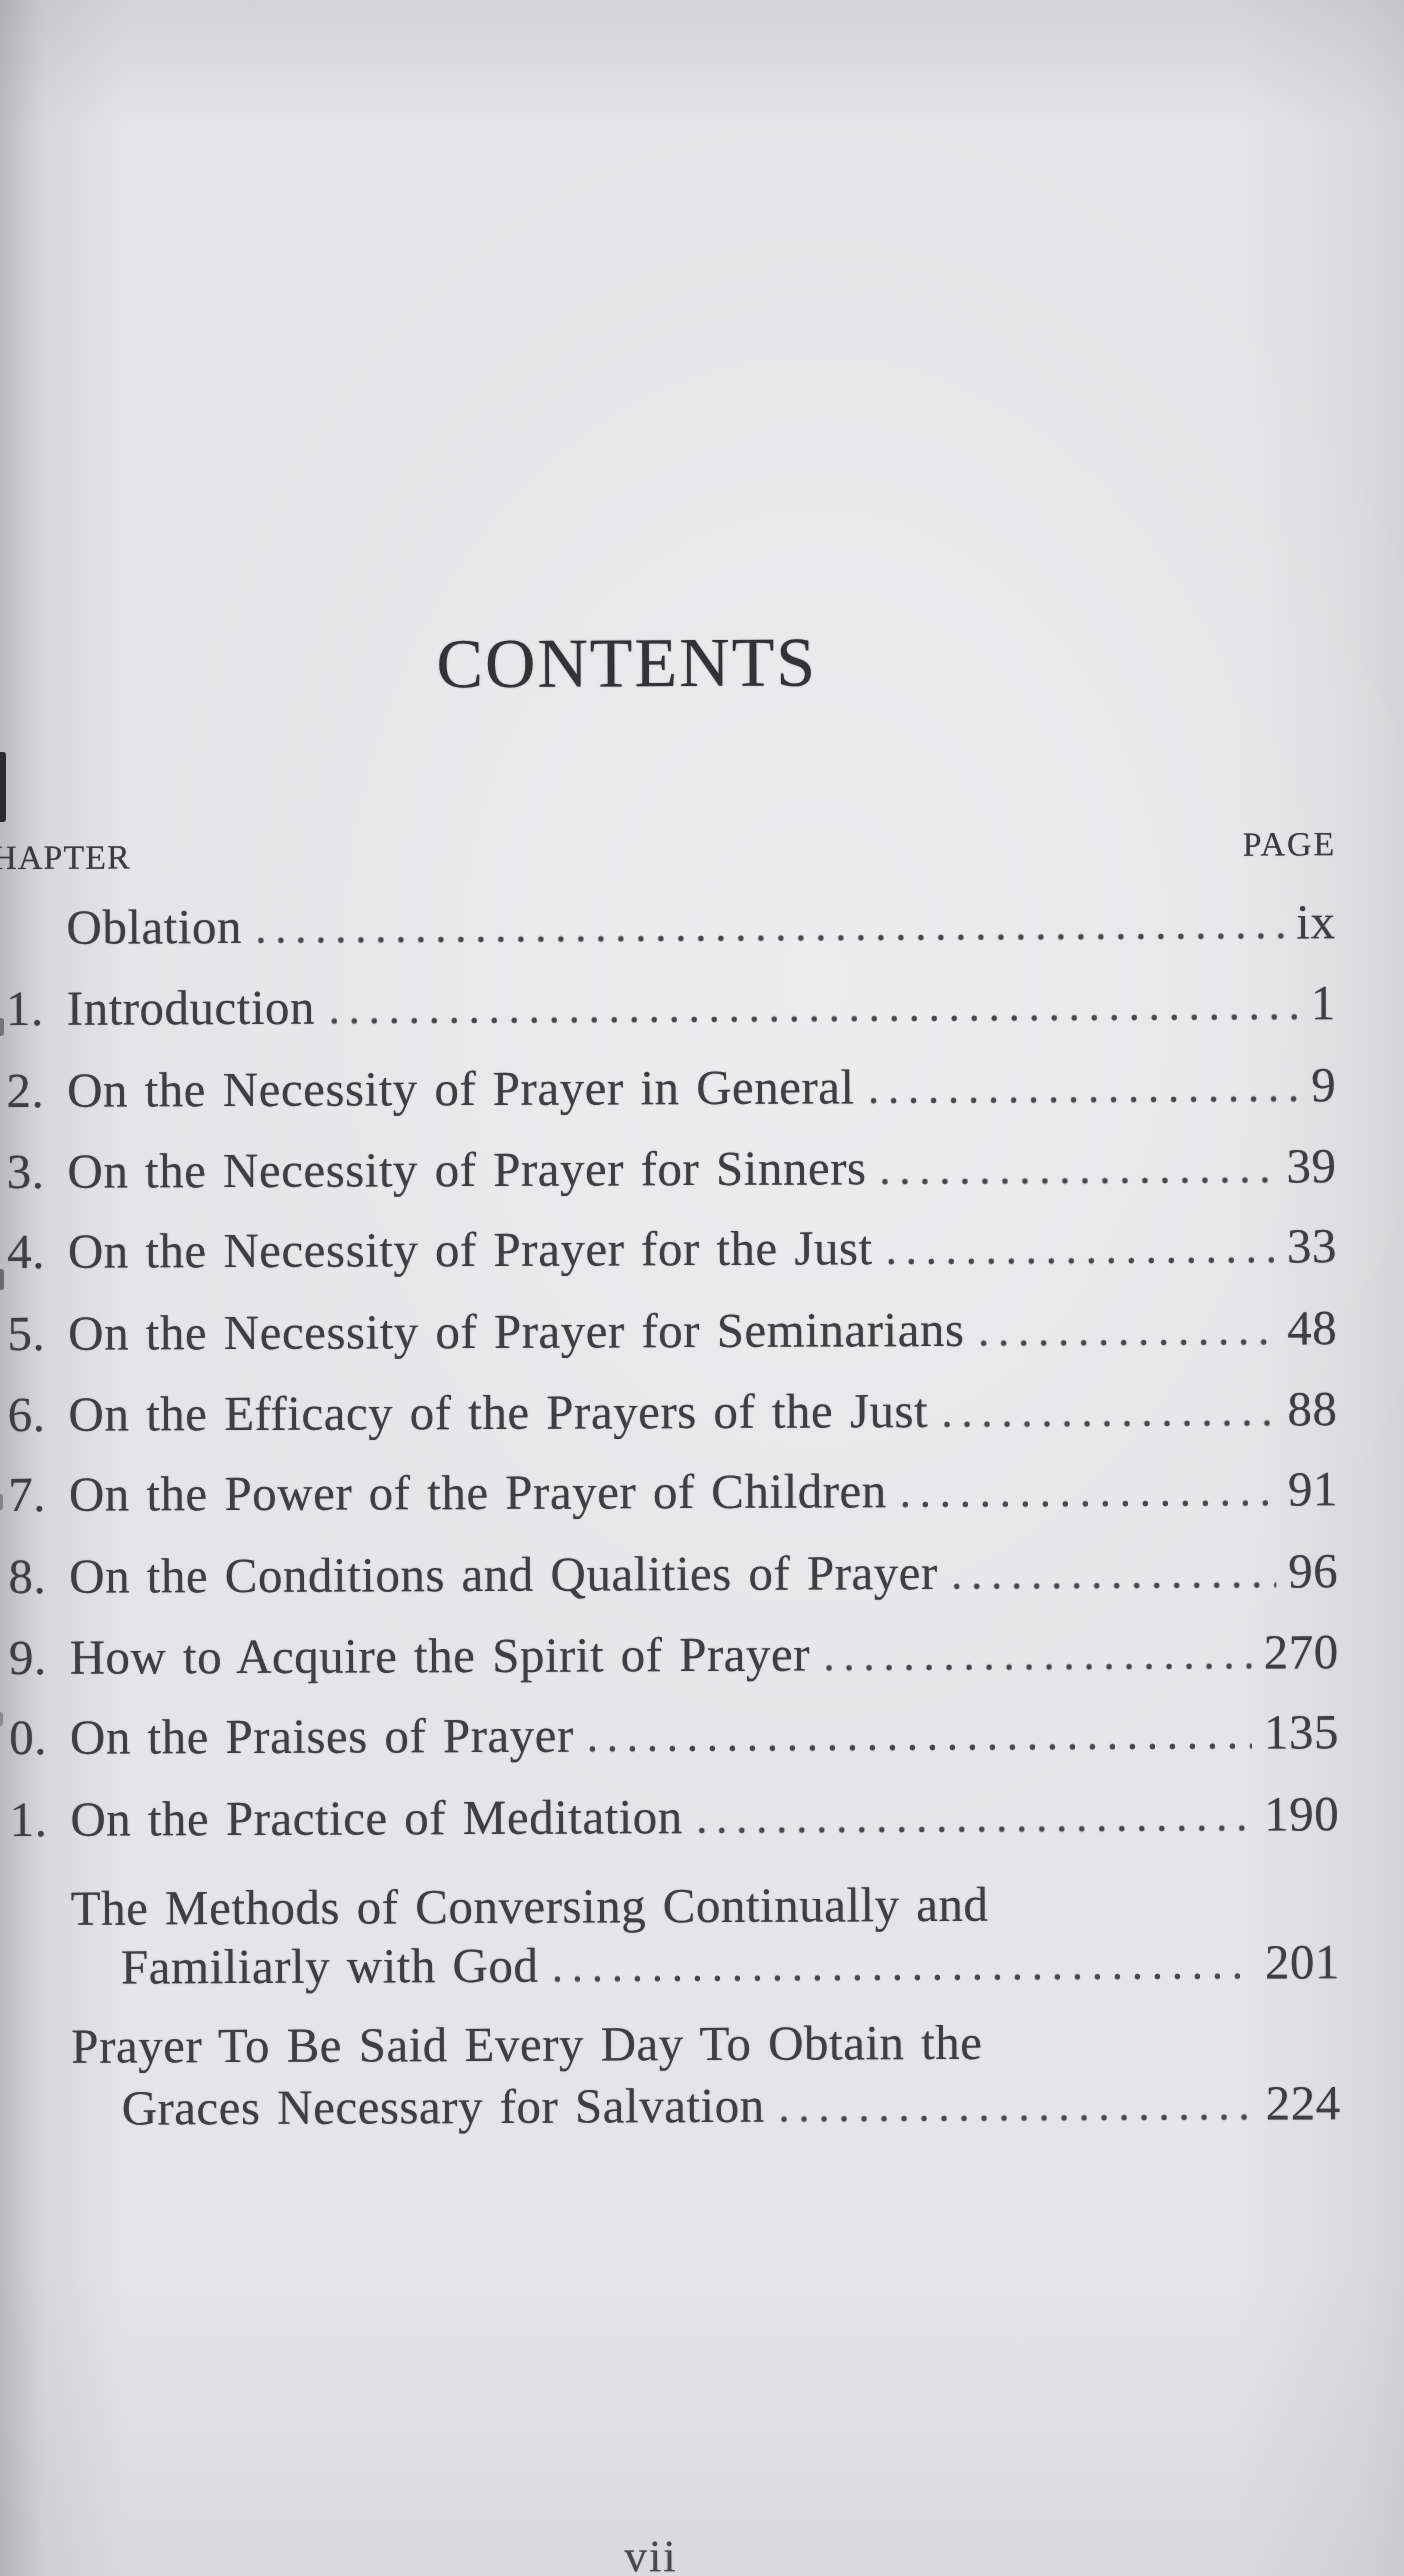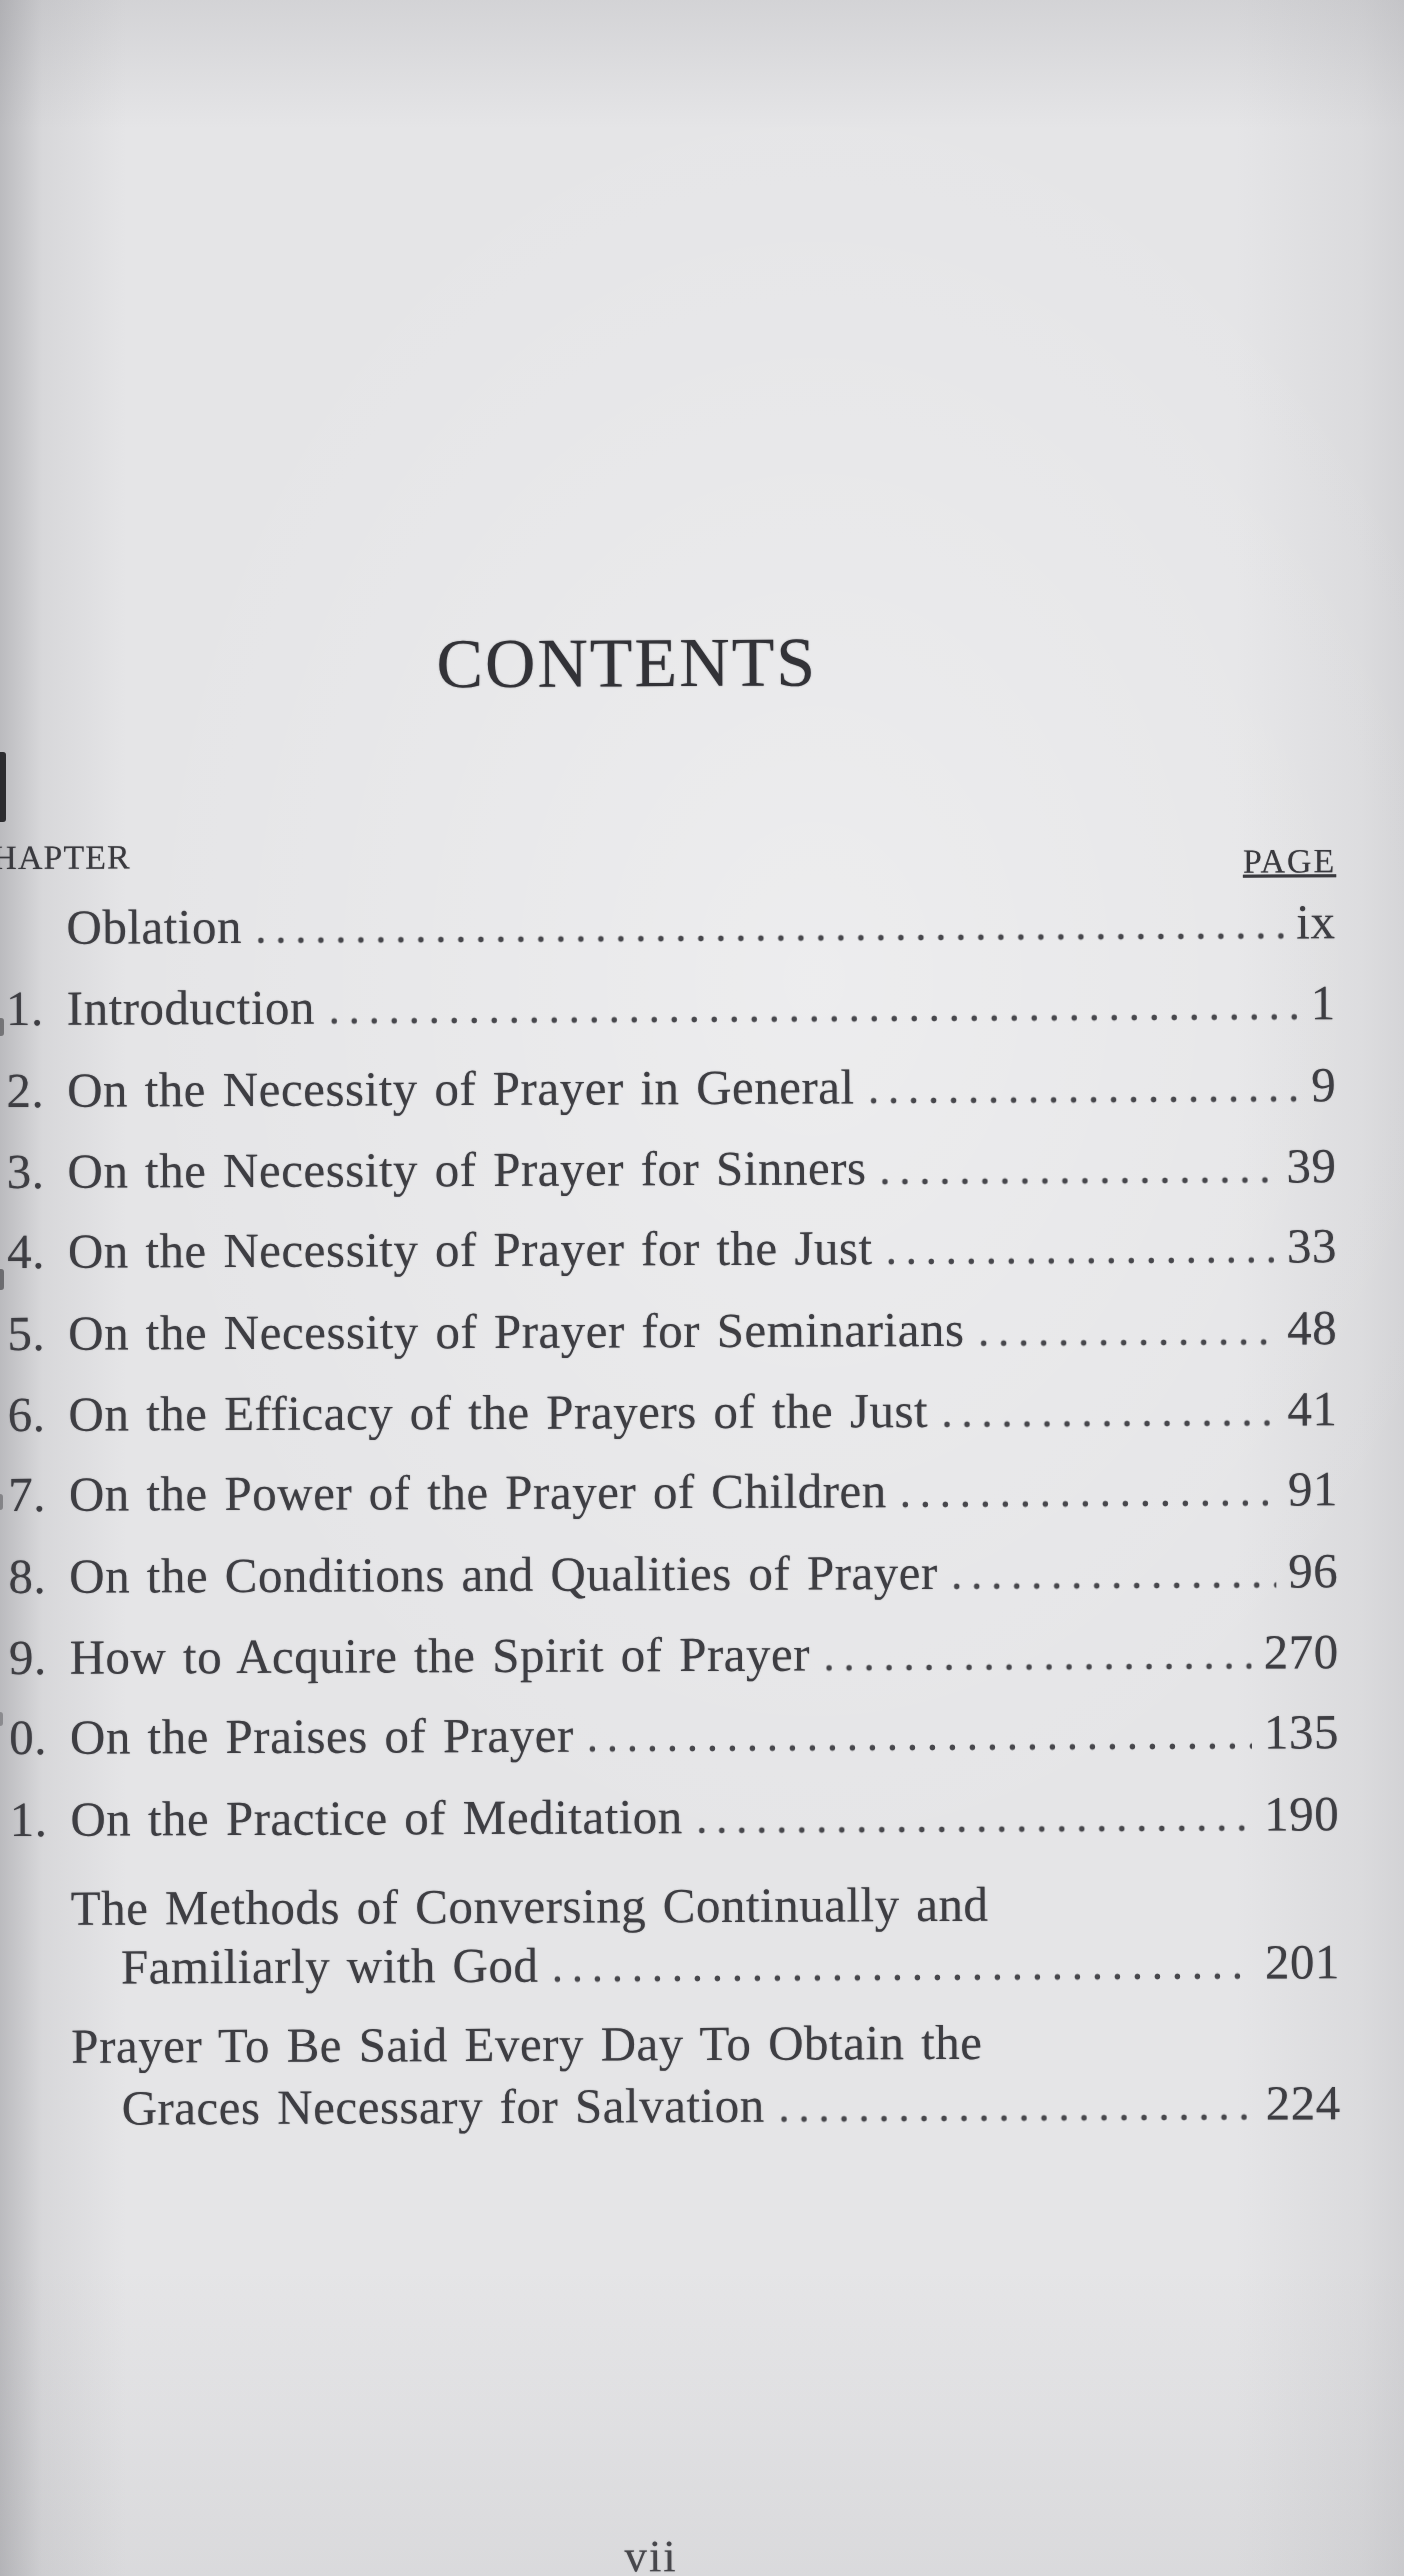--- a/index.html
+++ b/index.html
@@ -20,21 +20,21 @@
     position:absolute; left:439px; top:623px;
     font-size:70px; letter-spacing:1.9px; color:#323237;
     text-shadow:0 0 1.5px rgba(50,50,55,0.55);
     white-space:nowrap;
   }
   .col-label {
     position:absolute; font-size:34px; letter-spacing:1px; color:#3a3a3f;
     text-shadow:0 0 1px rgba(55,55,60,0.5); white-space:nowrap;
   }
   .chapter-label { left:-5.8px; top:836px; }
-  .page-label { right:66px; top:845px; letter-spacing:1.9px;text-decoration:underline; }
+  .page-label { right:66px; top:828px; letter-spacing:1.9px; }
 
   .toc { position:absolute; left:0; top:0; width:1337px; }
   .toc-row {
     position:absolute; left:0; width:100%;
     display:flex; align-items:flex-start;
     font-size:49px; line-height:49px;
     letter-spacing:0.5px; word-spacing:3.9px;
     white-space:nowrap;
     text-shadow:0 0 1.2px rgba(55,55,60,0.55);
     color:#3e3e43;
@@ -105,21 +105,21 @@
       <div class="toc-row" style="top: 1306px;">
         <span class="num">5.</span>
         <span class="etitle">On the Necessity of Prayer for Seminarians</span>
         <span class="leader"></span>
         <span class="pnum">48</span>
       </div>
       <div class="toc-row" style="top: 1387px;">
         <span class="num">6.</span>
         <span class="etitle">On the Efficacy of the Prayers of the Just</span>
         <span class="leader"></span>
-        <span class="pnum">41</span>
+        <span class="pnum">88</span>
       </div>
       <div class="toc-row" style="top: 1467px;">
         <span class="num">7.</span>
         <span class="etitle">On the Power of the Prayer of Children</span>
         <span class="leader"></span>
         <span class="pnum">91</span>
       </div>
       <div class="toc-row" style="top: 1549px;">
         <span class="num">8.</span>
         <span class="etitle">On the Conditions and Qualities of Prayer</span>

